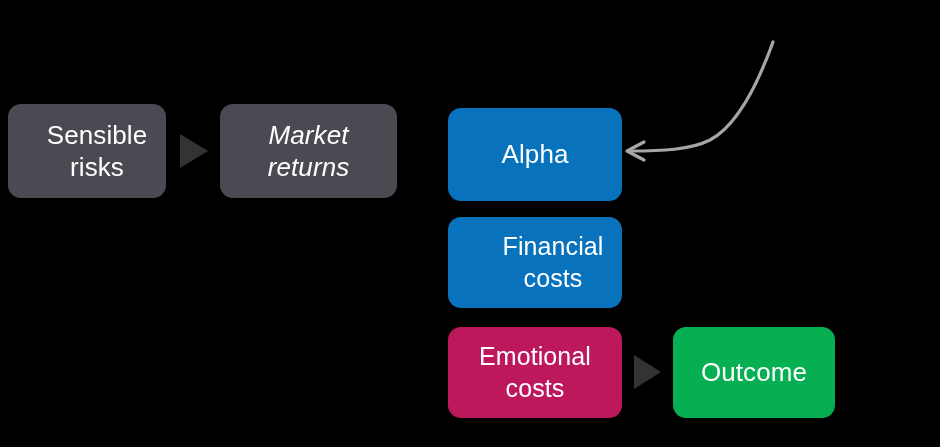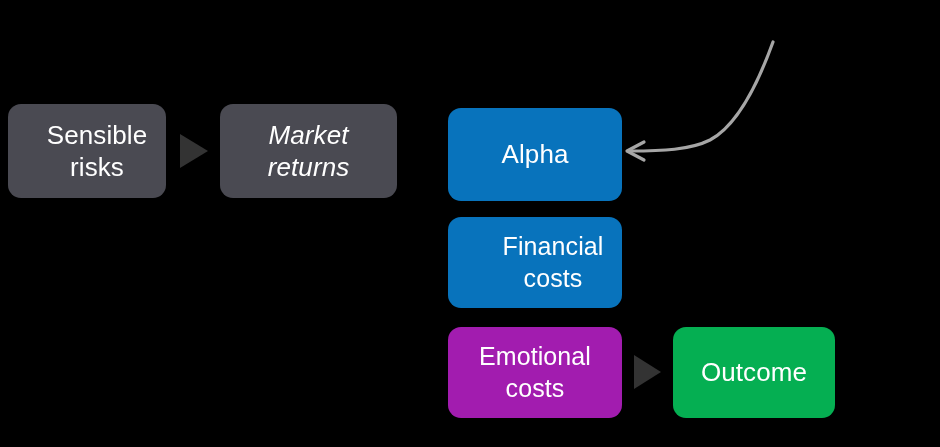--- a/index.html
+++ b/index.html
@@ -117,21 +117,21 @@
 
   <div class="node" id="node-alpha" style="background:#0873BC;">
     <span class="label">Alpha</span>
   </div>
 
   <div class="node" id="node-financial-costs" style="background:#0873BC;padding-left:36px;">
     <span class="label">Financial
 costs</span>
   </div>
 
-  <div class="node" id="node-emotional-costs" style="background:#a21caf;">
+  <div class="node" id="node-emotional-costs" style="background:#be185d;">
     <span class="label">Emotional
 costs</span>
   </div>
 
   <div class="tri-arrow" id="arrow-emotional-to-outcome"></div>
 
   <div class="node" id="node-outcome" style="background:#05AF52;">
     <span class="label">Outcome</span>
   </div>
 

